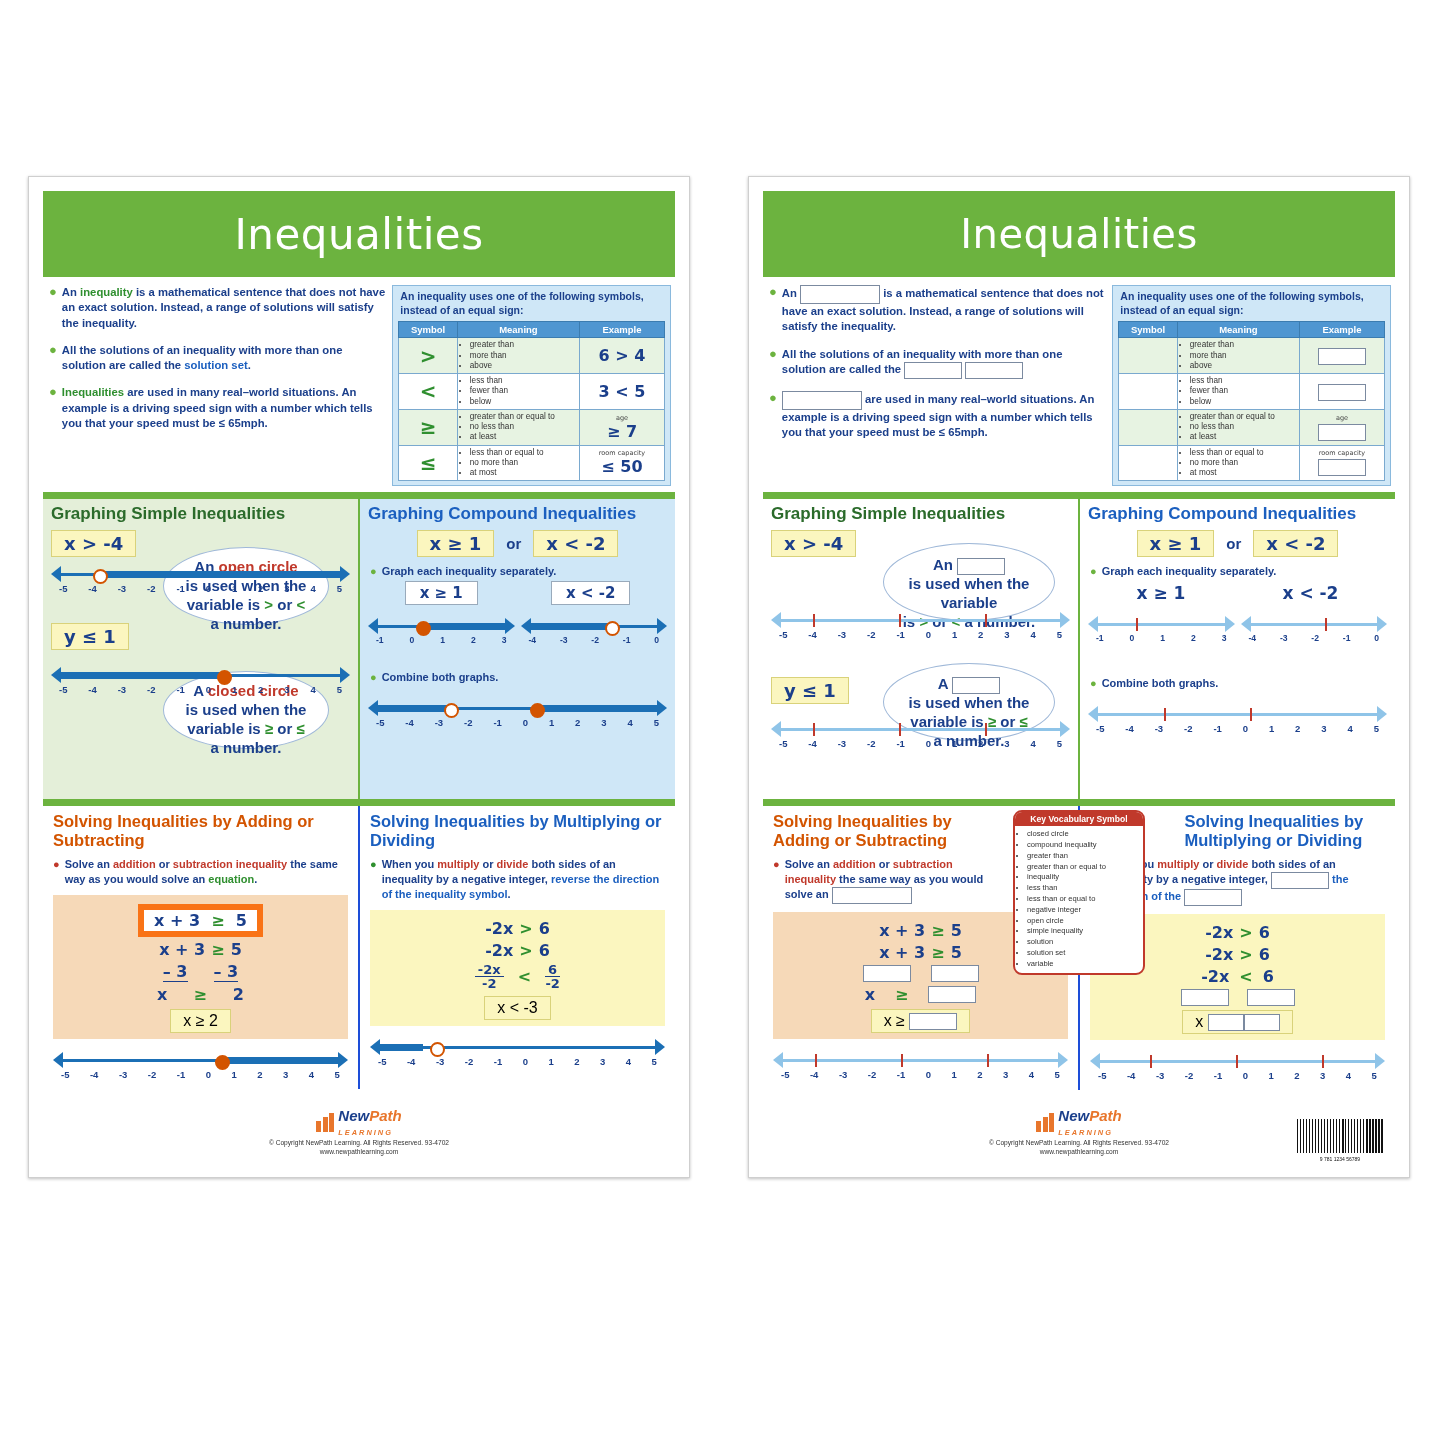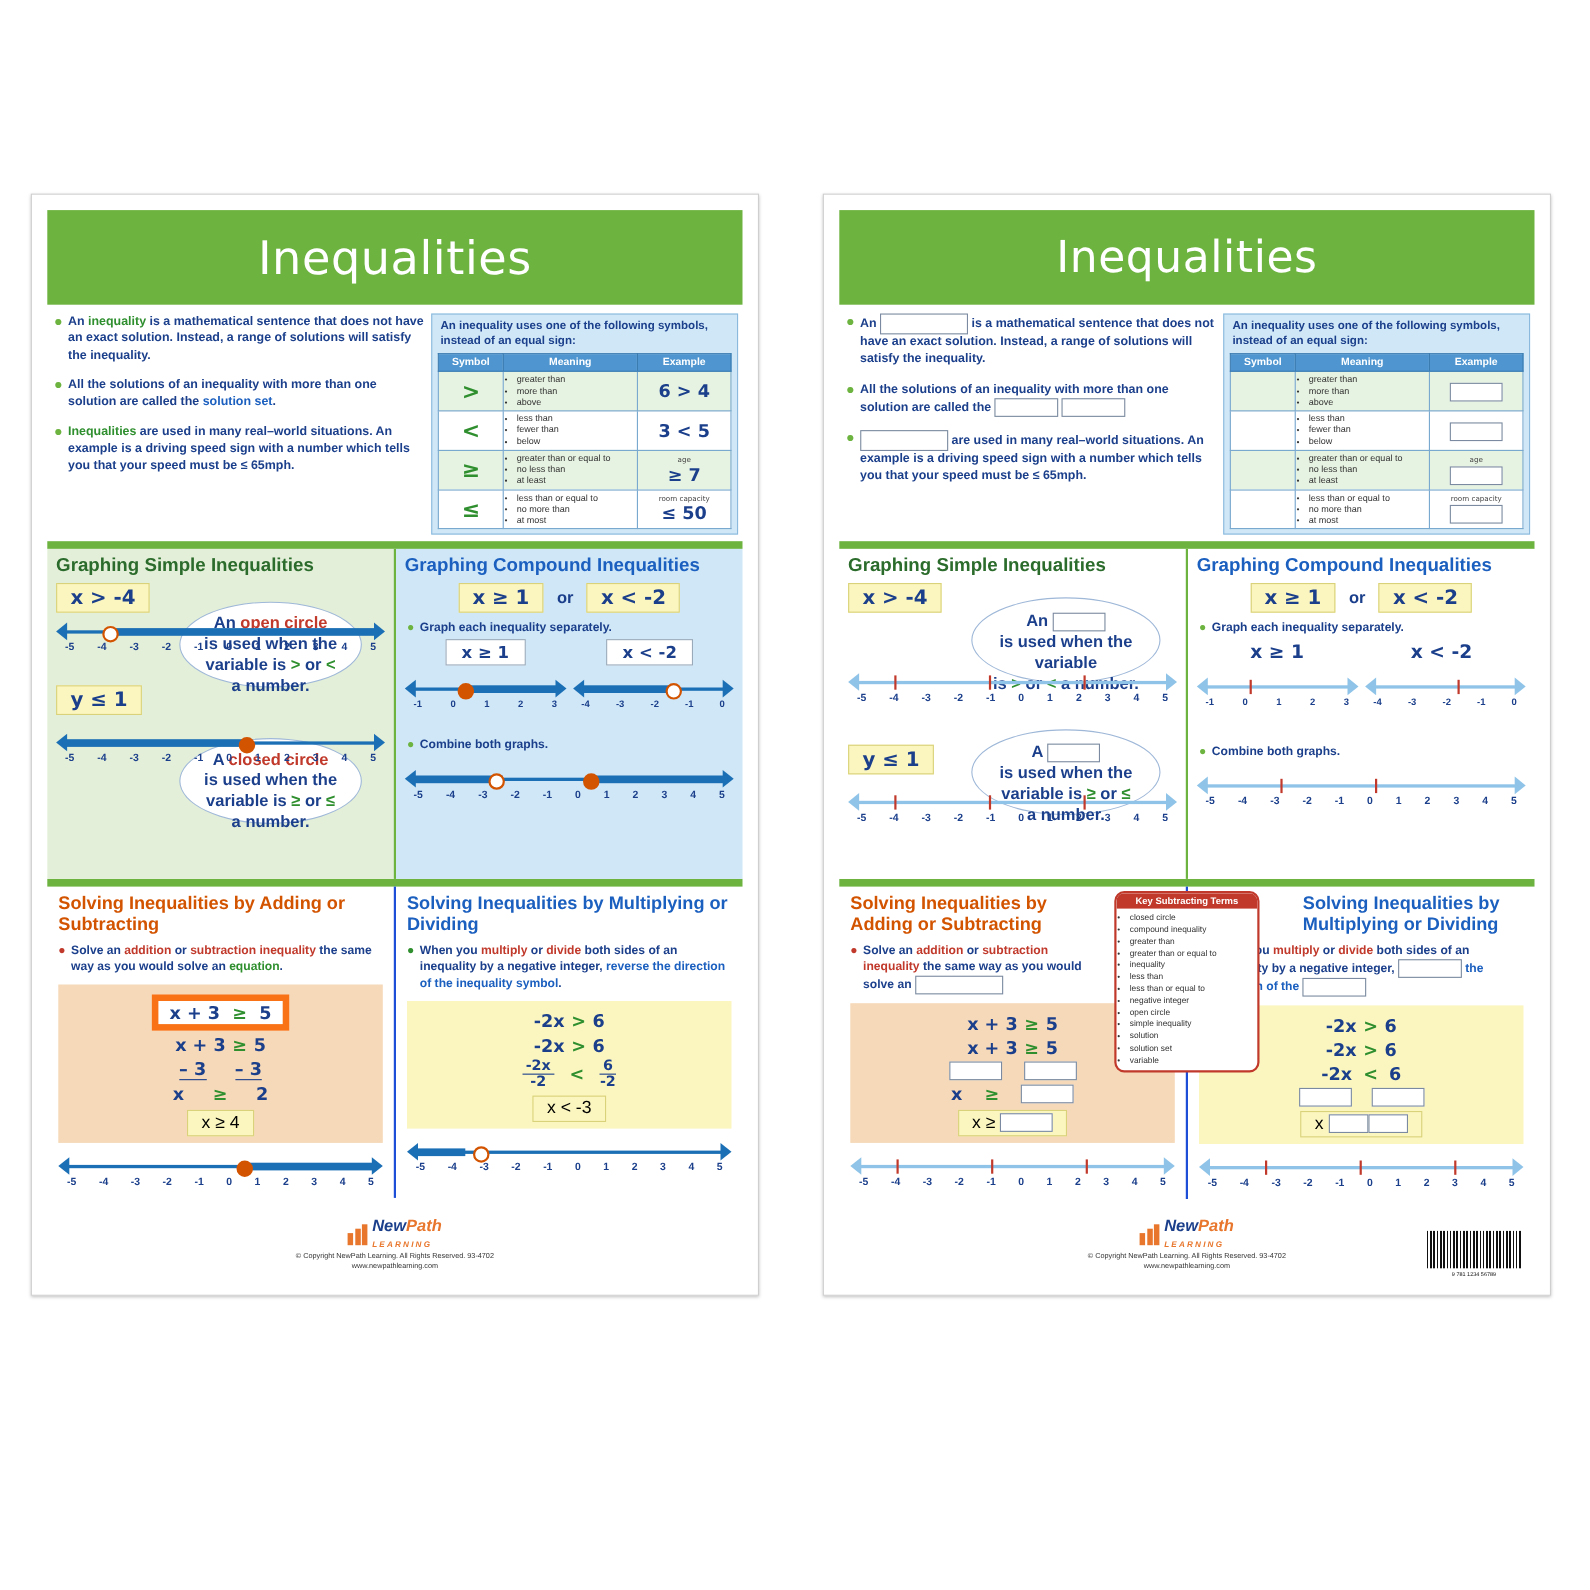--- a/index.html
+++ b/index.html
@@ -395,21 +395,21 @@
             <div class="eqline" style="justify-content:center;gap:26px;">
               <span class="ul">– 3</span>
                 <span class="ul">– 3</span>
             </div>
             <div class="eqline" style="justify-content:center;gap:26px;">
               <span>x</span>
                 <span class="gs">≥</span>
                 <span>2</span>
             </div>
             <div style="text-align:center;margin-top:5px;">
-              <span class="eq-res">x ≥ 4</span>
+              <span class="eq-res">x ≥ 2</span>
             </div>
           </div>
           <div class="nl" style="margin-top:10px;">
             <div class="arrowL"></div>
             <div class="arrowR"></div>
             <div class="axis"></div>
             <div class="ray" style="left:166px;right:6px;"></div>
             <div class="pt closed" style="left:162px;"></div>
             <div class="lbls">
               <span>-5</span>
@@ -721,21 +721,21 @@
                 <span>5</span>
             </div>
           </div>
         </div>
       </div>
 
       <div class="sep"></div>
 
       <div class="s3">
         <div class="vocab">
-          <div class="vh">Key Subtracting Terms</div>
+          <div class="vh">Key Vocabulary Symbol</div>
           <ul>
             <li>closed circle</li>
             <li>compound inequality</li>
             <li>greater than</li>
             <li>greater than or equal to</li>
             <li>inequality</li>
             <li>less than</li>
             <li>less than or equal to</li>
             <li>negative integer</li>
             <li>open circle</li>

